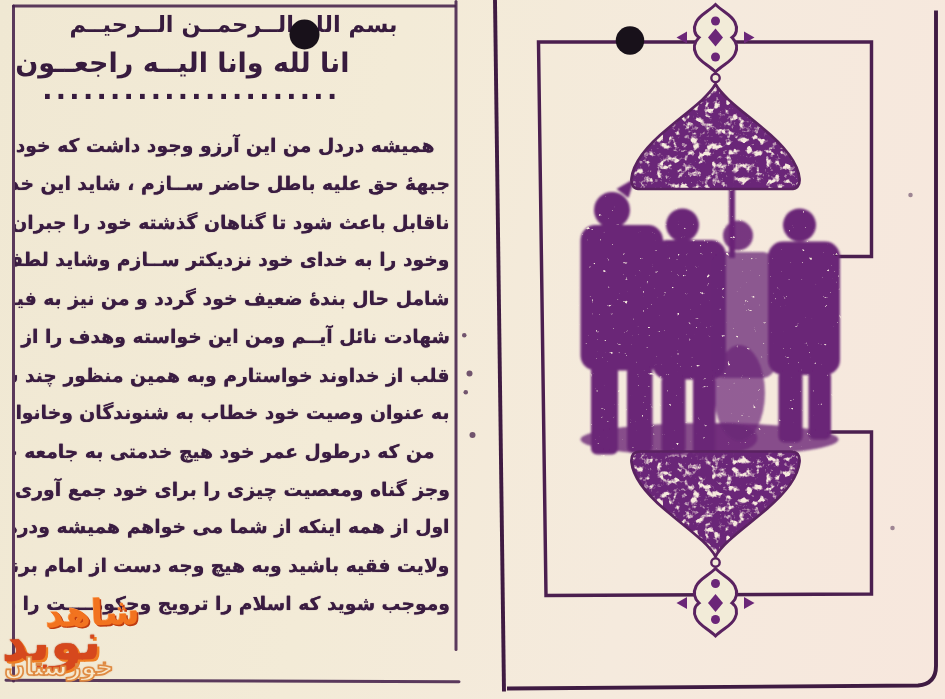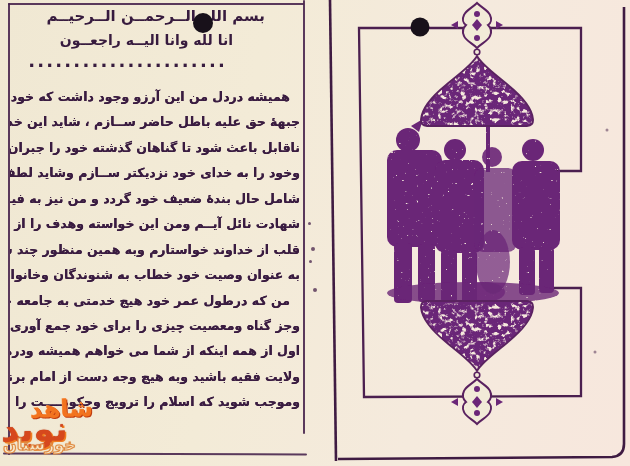--- a/index.html
+++ b/index.html
@@ -11,21 +11,21 @@
   
   .ln{position:absolute;background:#44204a;opacity:.88;border-radius:1px;}
   #lp-top{left:8px;top:3px;width:296px;height:2px;}
   #lp-left{left:8px;top:3px;width:2px;height:452px;}
   #lp-right{left:303px;top:0px;width:2px;height:434px;}
   #lp-bottom{left:3px;top:453px;width:304px;height:2px;transform:rotate(.2deg);}
   
   .page-left{position:absolute;left:10px;top:0;width:293px;height:466px;direction:rtl;color:#3a1c41;}
   .hline{position:absolute;font-weight:700;white-space:nowrap;color:#371b3e;}
   .h1{top:7px;right:38px;font-size:15px;letter-spacing:.4px;}
-  .h2{top:32px;right:70px;font-size:14px;letter-spacing:.6px;}
+  .h2{top:32px;right:70px;font-size:18px;letter-spacing:.6px;}
   .hdots{top:50px;right:76px;font-size:18px;letter-spacing:2.2px;font-weight:700;}
   .body-block{position:absolute;top:84px;left:0;right:0;}
   .bline{
     height:25.45px;line-height:25.45px;overflow:hidden;
     font-size:12.5px;font-weight:700;padding:0 3px;
     text-align:justify;text-align-last:justify;
     text-shadow:0 0 .5px #3a1c41;white-space:nowrap;
   }
   .bline.indent{padding-right:13px;}
   .bline.short{text-align-last:right;}

